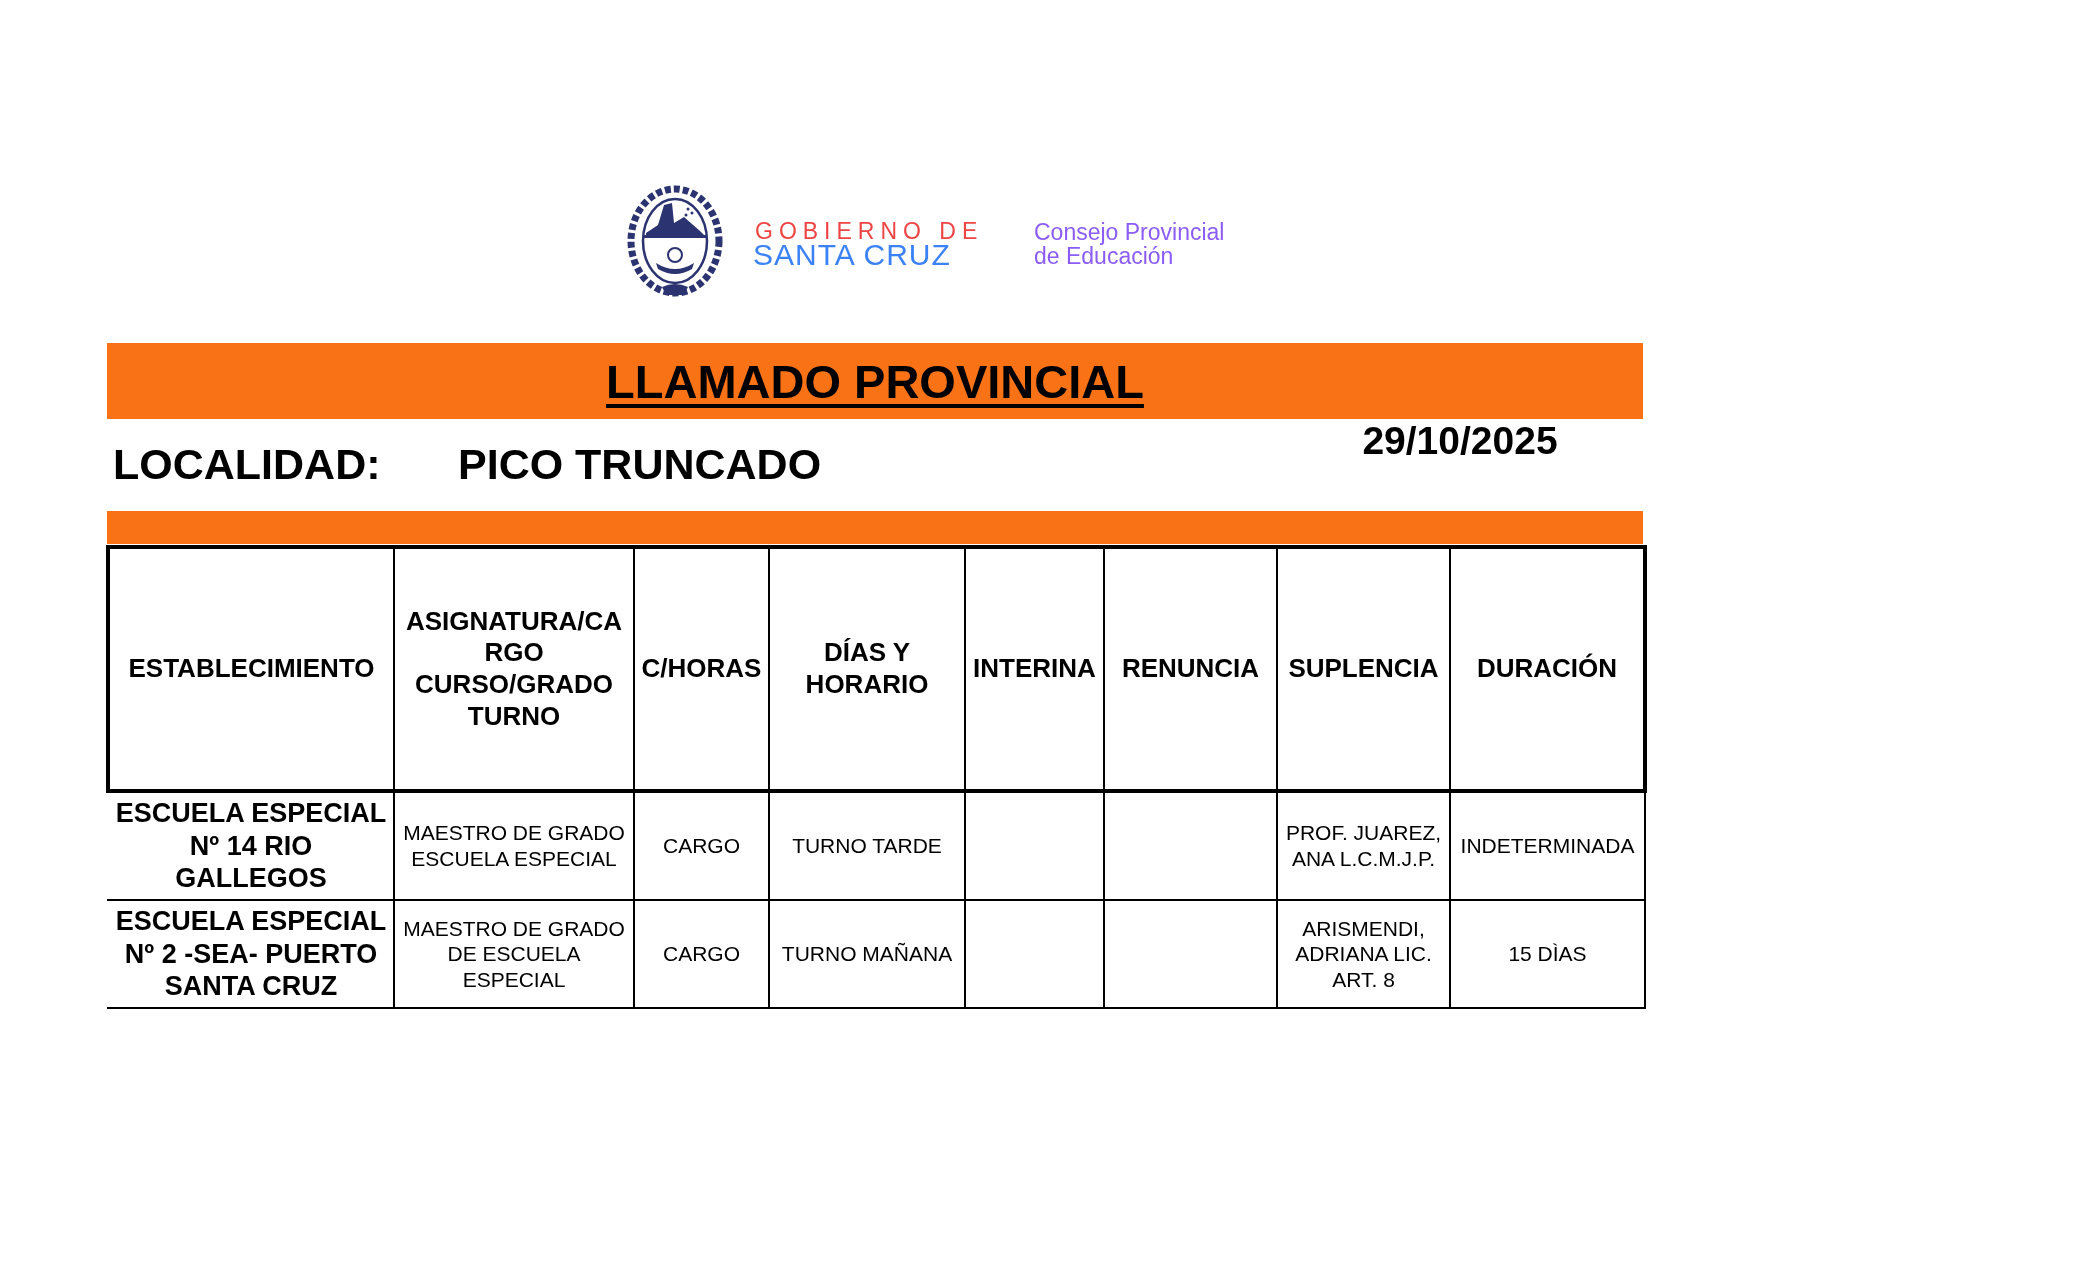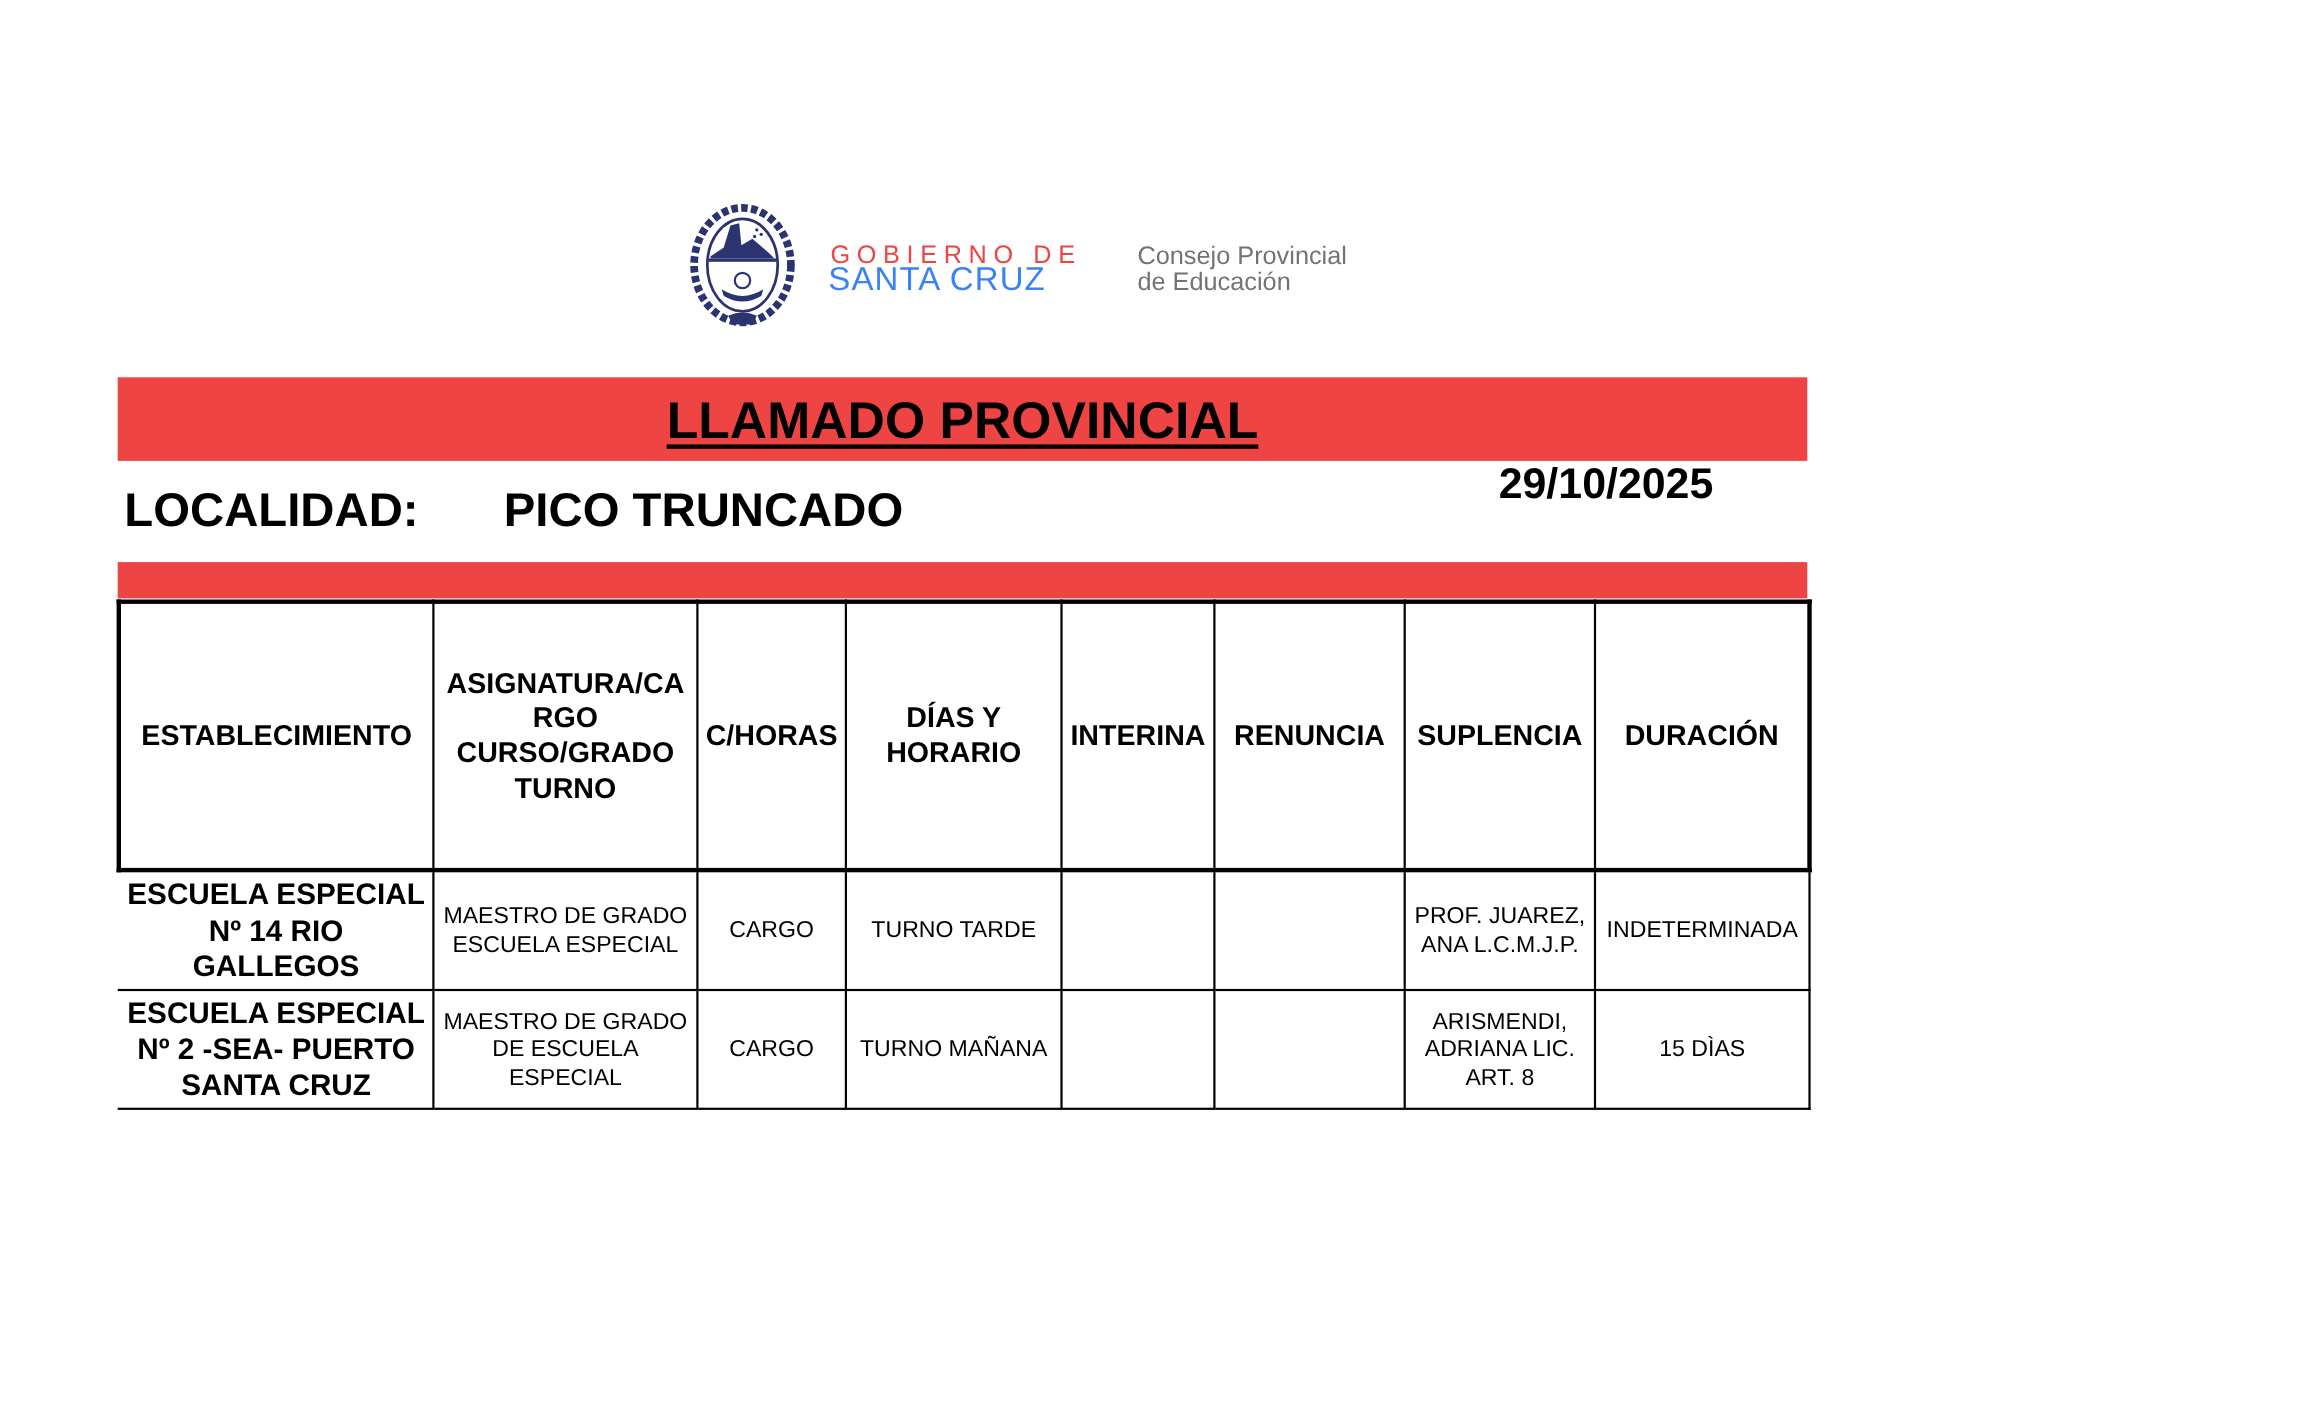--- a/index.html
+++ b/index.html
@@ -4,24 +4,24 @@
 <style>
   html, body { margin: 0; padding: 0; background: #ffffff; }
   body { width: 2100px; height: 1275px; position: relative; overflow: hidden;
          font-family: "Liberation Sans", sans-serif; color: #000; }
   .abs { position: absolute; }
 
   
   .logo-emblem { left: 622px; top: 183px; width: 106px; height: 120px; }
   .logo-gob-line1 { left: 755px; top: 218px; font-size: 23px; letter-spacing: 6px; color: #ef4444; font-weight: 400; }
   .logo-gob-line2 { left: 753px; top: 238px; font-size: 30px; font-weight: 400; color: #3b82f6; letter-spacing: 1px; }
-  .logo-cpe { left: 1034px; top: 220px; font-size: 23px; color: #737373; line-height: 24px; }
+  .logo-cpe { left: 1034px; top: 220px; font-size: 23px; color: #8b5cf6; line-height: 24px; }
 
   
-  .band { background: #ef4444; left: 107px; width: 1536px; }
+  .band { background: #f97316; left: 107px; width: 1536px; }
   .band-title { top: 343px; height: 76px; display: flex; align-items: center; justify-content: center; }
   .band-title span { font-size: 47px; font-weight: 700; text-decoration: underline; text-decoration-thickness: 4px; text-underline-offset: 6px; }
   .band-bottom { top: 511px; height: 33px; }
 
   .loc-label { left: 113px; top: 440px; font-size: 43px; font-weight: 700; }
   .loc-value { left: 458px; top: 440px; font-size: 43px; font-weight: 700; }
   .fecha { left: 1340px; top: 417px; width: 240px; text-align: center; font-size: 39px; font-weight: 700; line-height: 48px; }
 
   
   table.grid { position: absolute; left: 106px; top: 545px; border-collapse: collapse; table-layout: fixed; }

